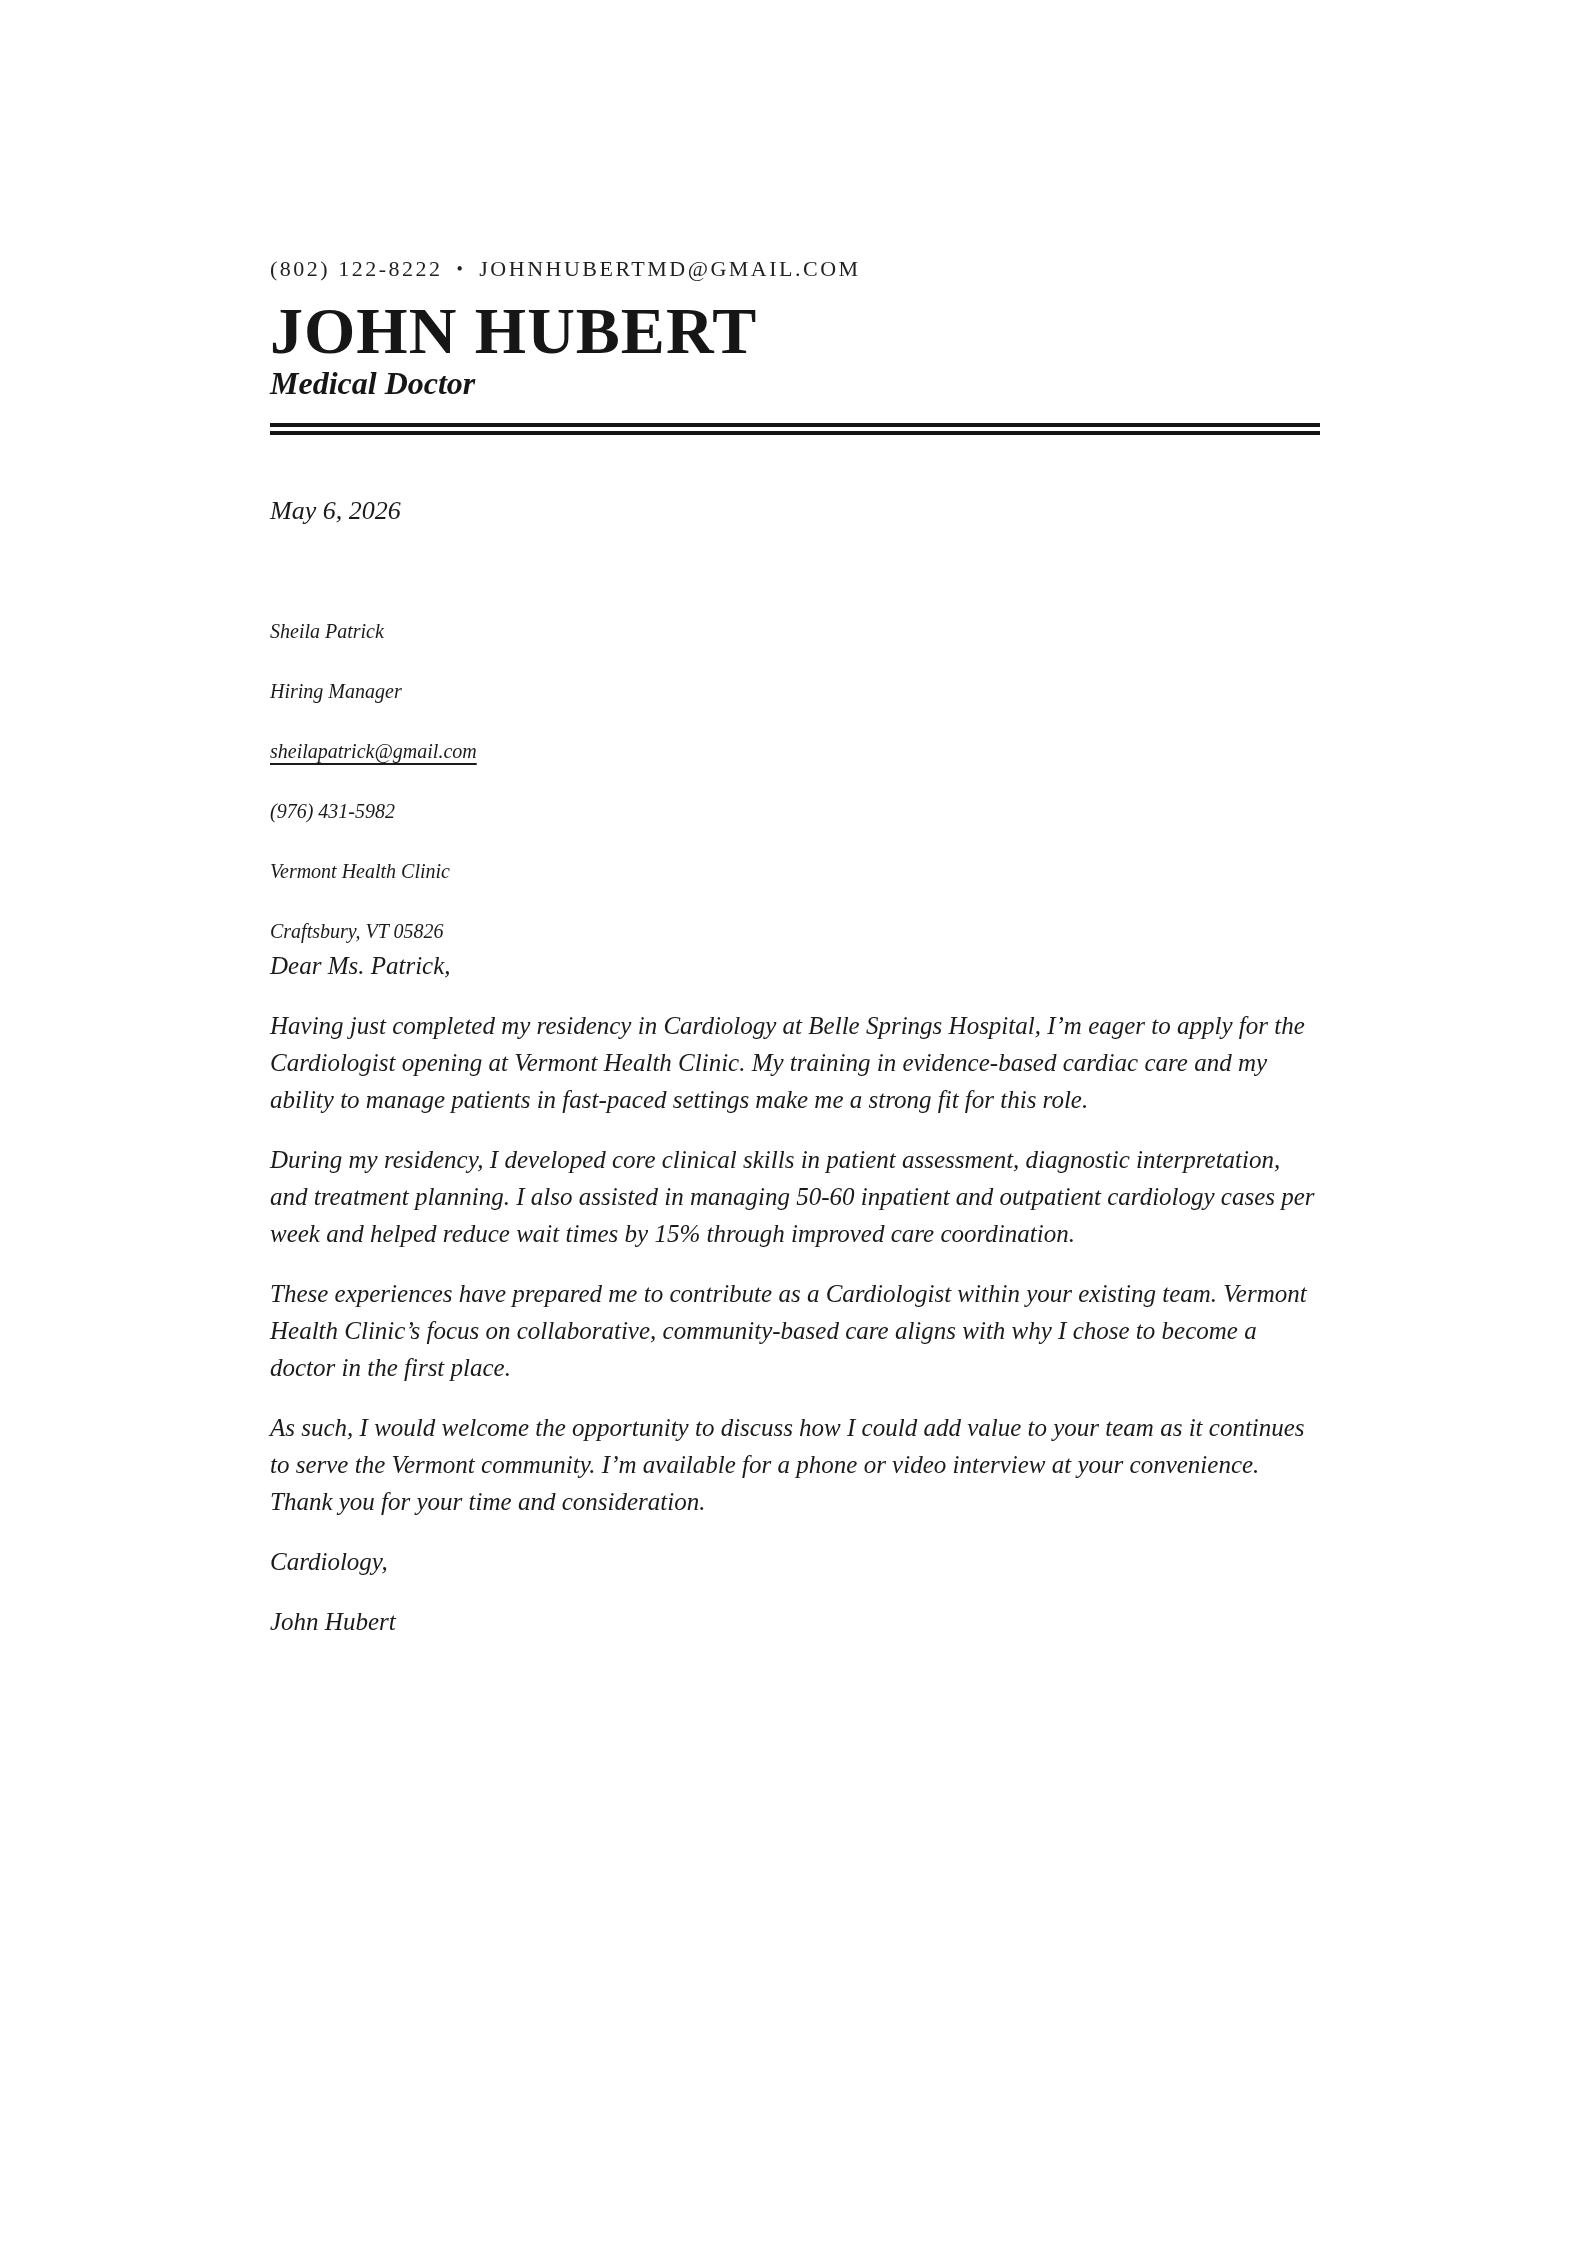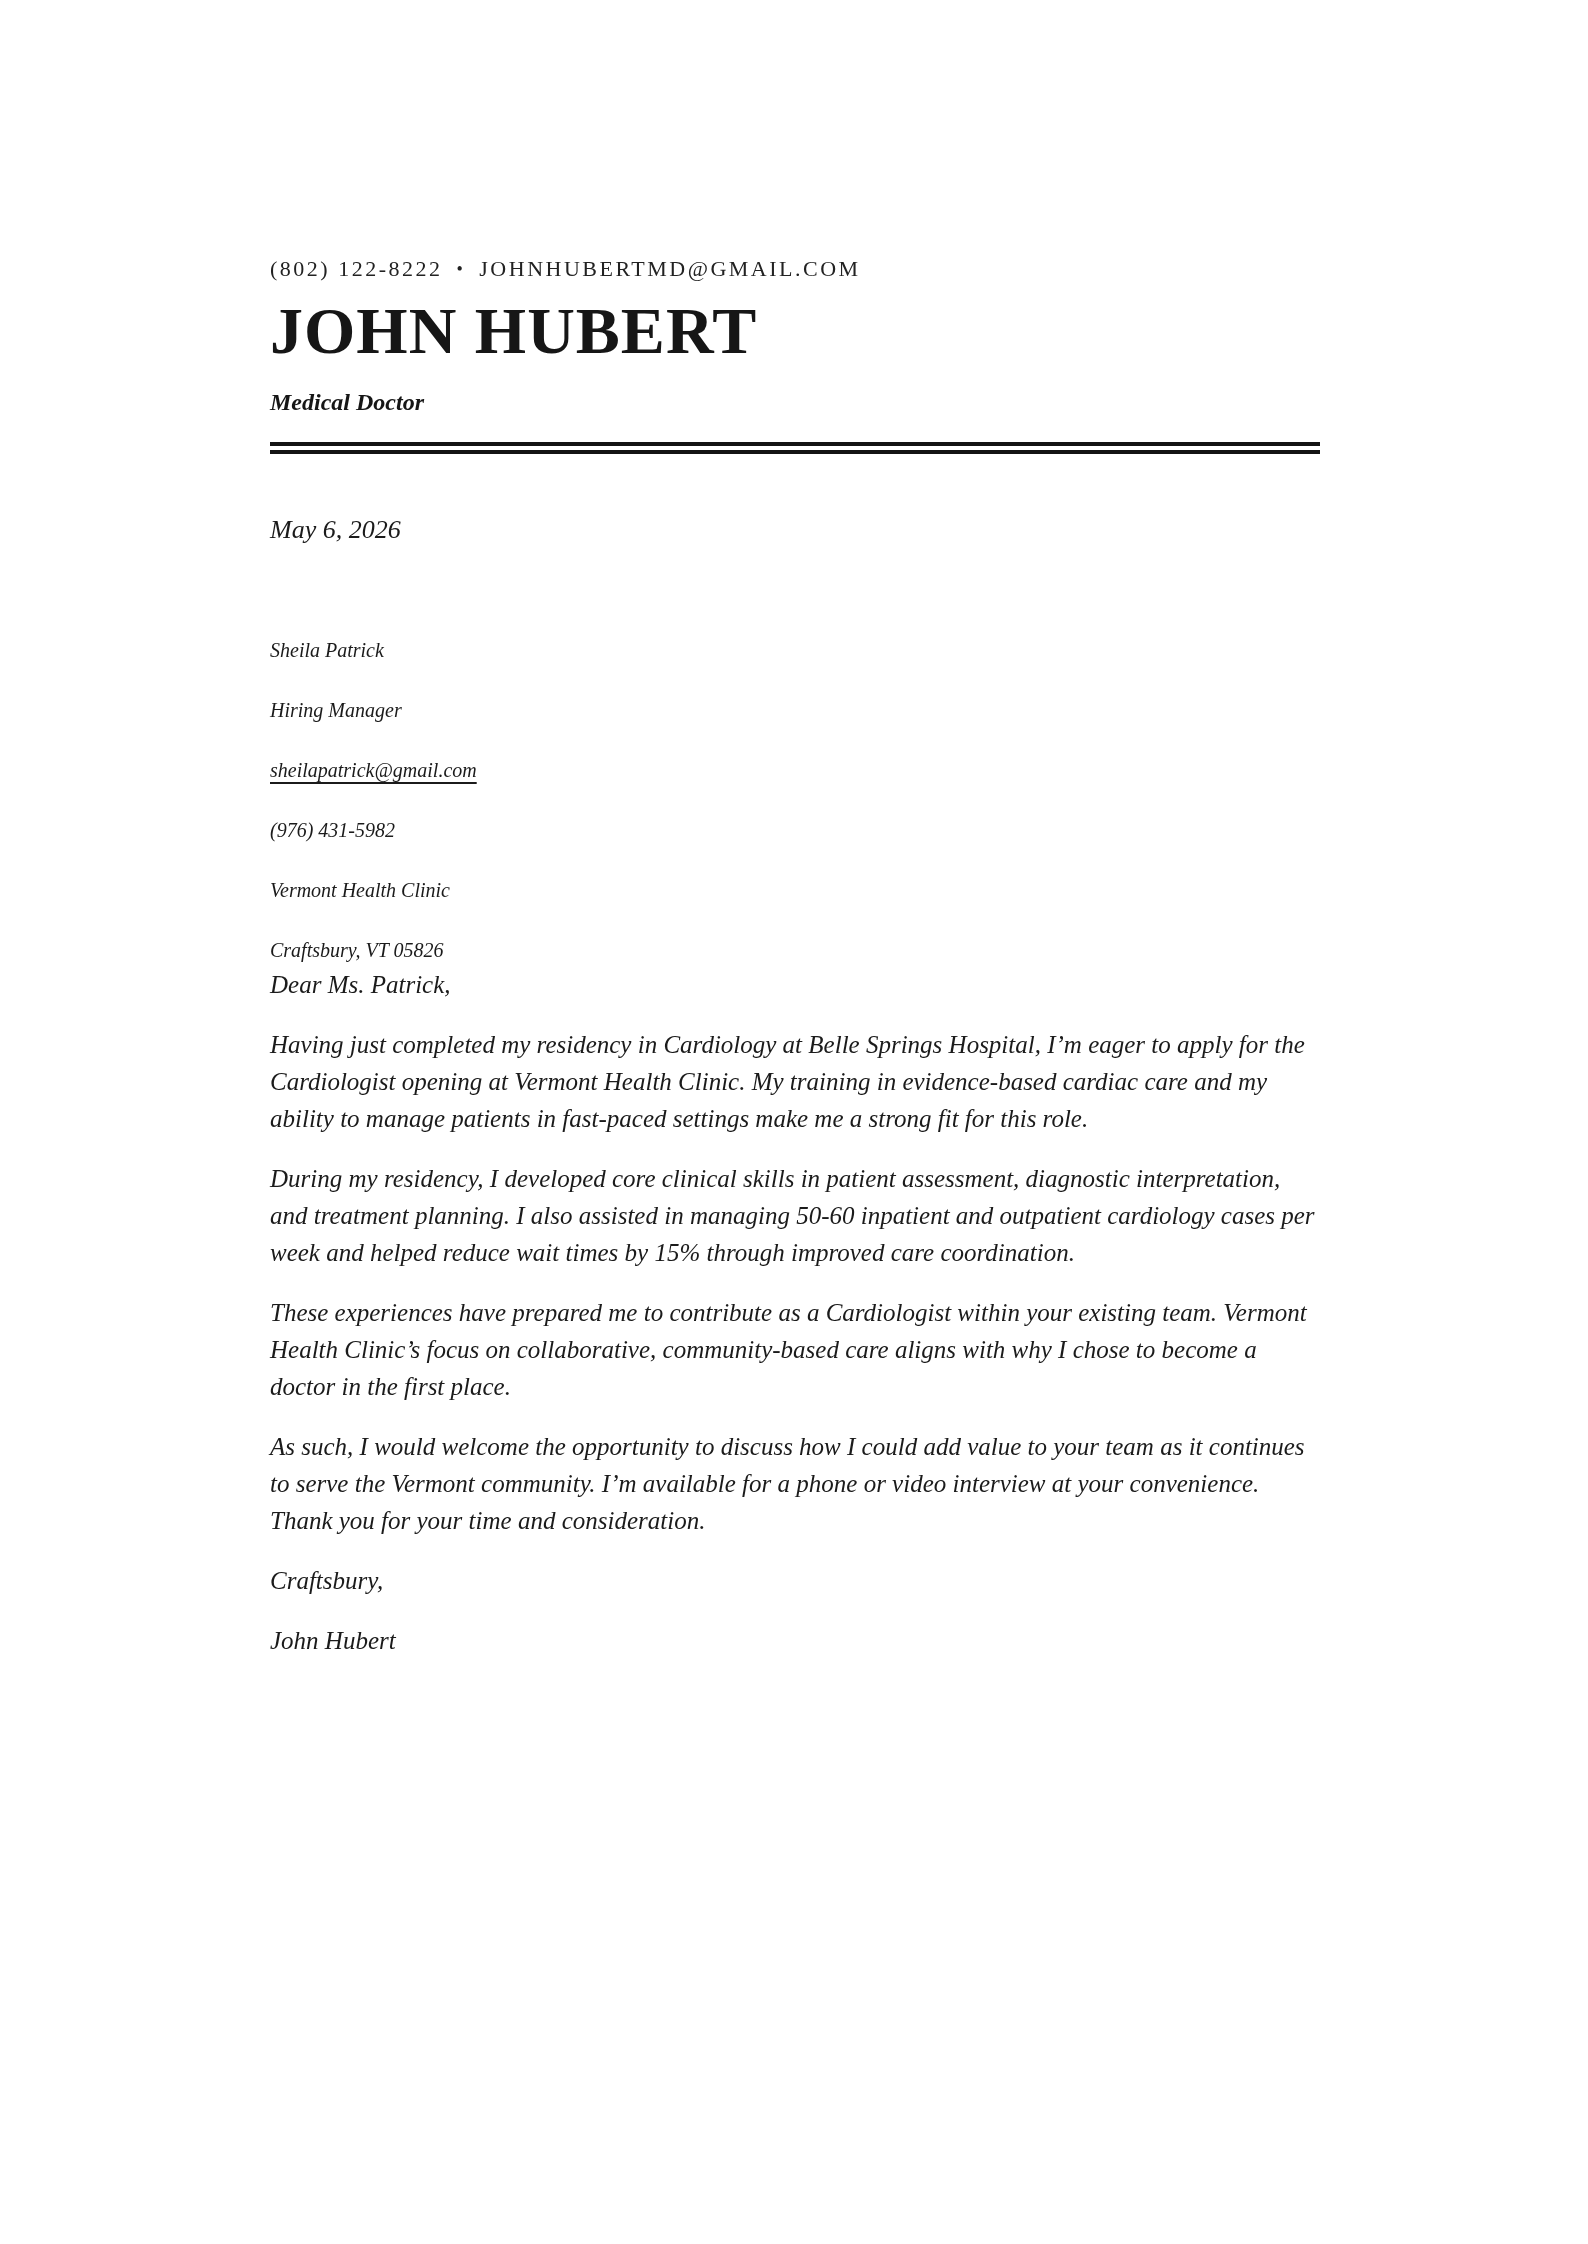--- a/index.html
+++ b/index.html
@@ -38,22 +38,22 @@
   }
   .person-name {
     margin-top: 14px;
     font-size: 66px;
     line-height: 70px;
     font-weight: bold;
     letter-spacing: 1px;
     color: #161616;
   }
   .person-title {
-    margin-top: 20px;
-    font-size: 24px;
+    margin-top: 1px;
+    font-size: 32px;
     line-height: 32px;
     font-weight: bold;
     font-style: italic;
     color: #161616;
   }
   .double-rule {
     margin-top: 24px;
     height: 4px;
     border-top: 4px solid #141414;
     border-bottom: 4px solid #141414;
@@ -129,18 +129,18 @@
         <div class="r-line">Craftsbury, VT 05826</div>
       </div>
 
       <p class="salutation">Dear Ms. Patrick,</p>
 
       <p>Having just completed my residency in Cardiology at Belle Springs Hospital, I’m eager to apply for the Cardiologist opening at Vermont Health Clinic. My training in evidence-based cardiac care and my ability to manage patients in fast-paced settings make me a strong fit for this role.</p>
       <p>During my residency, I developed core clinical skills in patient assessment, diagnostic interpretation, and treatment planning. I also assisted in managing 50-60 inpatient and outpatient cardiology cases per week and helped reduce wait times by 15% through improved care coordination.</p>
       <p>These experiences have prepared me to contribute as a Cardiologist within your existing team. Vermont Health Clinic’s focus on collaborative, community-based care aligns with why I chose to become a doctor in the first place.</p>
       <p>As such, I would welcome the opportunity to discuss how I could add value to your team as it continues to serve the Vermont community. I’m available for a phone or video interview at your convenience. Thank you for your time and consideration.</p>
 
-      <p class="closing">Craftsbury,</p>
+      <p class="closing">Cardiology,</p>
       <p class="signature">John Hubert</p>
 
     </div>
   </div>
 </div>
 
 </body></html>

